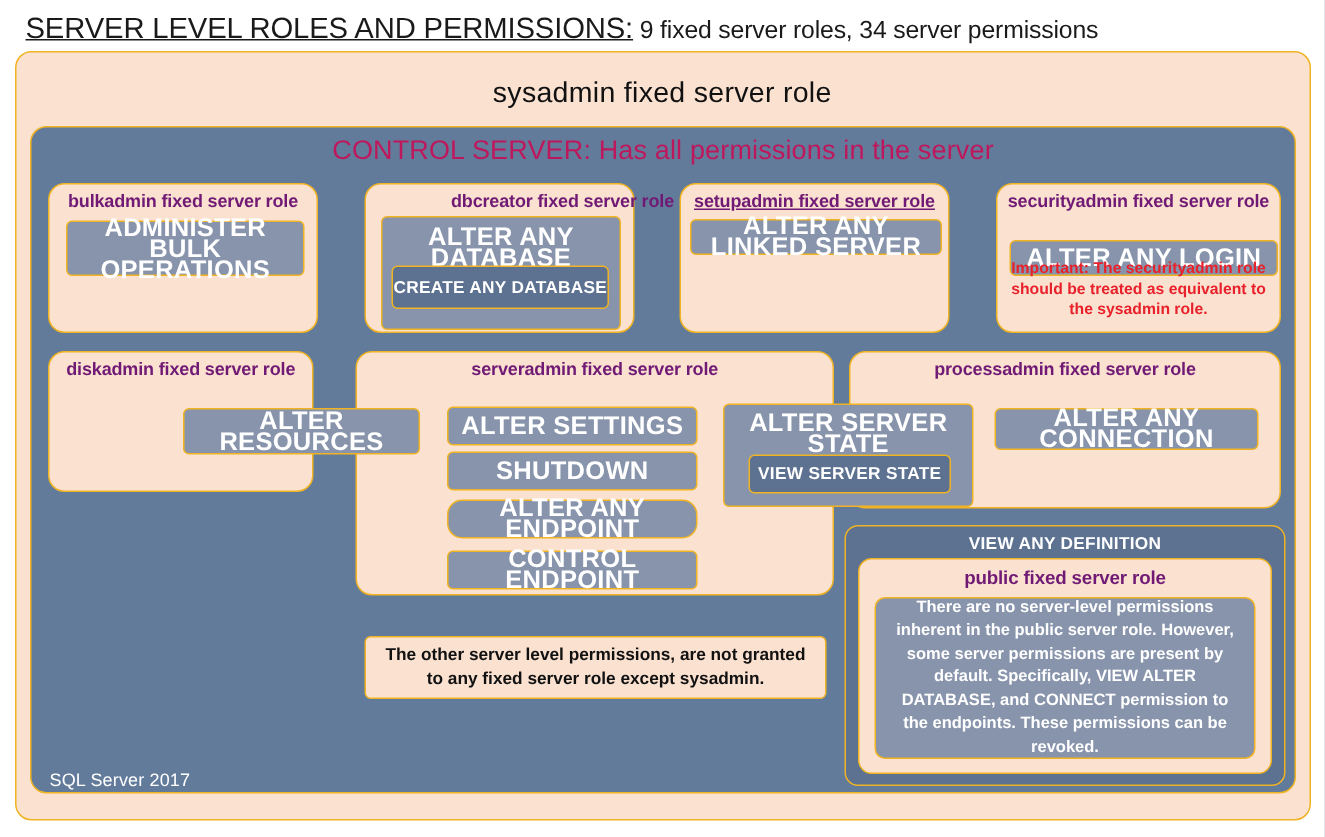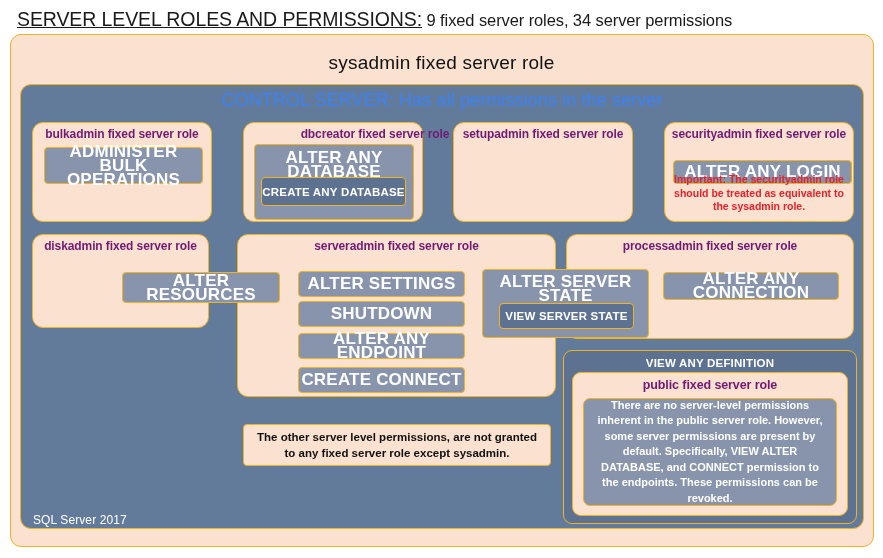--- a/index.html
+++ b/index.html
@@ -106,21 +106,21 @@
     color: #111111;
     letter-spacing: 0.2px;
   }
   #control-server-label {
     position: absolute;
     left: 22px;
     top: 90px;
     width: 840px;
     text-align: center;
     font-size: 18px;
-    color: #3b82f6;
+    color: #be185d;
     letter-spacing: 0.1px;
   }
 
   #sql-version {
     position: absolute;
     left: 33px;
     top: 513px;
     font-size: 12px;
     color: #ffffff;
     letter-spacing: 0.1px;
@@ -192,39 +192,40 @@
   <div class="perm" style="position:absolute; left:44px; top:147px; width:157px; height:35px;">ADMINISTER  BULK OPERATIONS</div>
 
   <div class="box peach" style="left:243px; top:122px; width:180px; height:100px;"></div>
   <div class="role-title" style="left:243px; top:127px; width:180px;padding-left:42px;">dbcreator fixed server role</div>
   <div class="perm" style="position:absolute; left:254px; top:144px; width:158px; height:68px; align-items:flex-start; padding-top:6px;">
     <span>ALTER ANY DATABASE</span>
   </div>
   <div class="perm-dark" style="position:absolute; left:261px; top:177px; width:143px; height:27px;">CREATE  ANY DATABASE</div>
 
   <div class="box peach" style="left:453px; top:122px; width:180px; height:100px;"></div>
-  <div class="role-title" style="left:453px; top:127px; width:180px;">setupadmin fixed server role</div>
+  <div class="role-title" style="left:453px; top:127px; width:180px;text-decoration:underline;">setupadmin fixed server role</div>
+  <div class="perm" style="position:absolute; left:460px; top:146px; width:166px; height:22px;">ALTER ANY LINKED SERVER</div>
 
   <div class="box peach" style="left:664px; top:122px; width:190px; height:100px;"></div>
   <div class="role-title" style="left:664px; top:127px; width:190px;">securityadmin  fixed server role</div>
   <div class="perm" style="position:absolute; left:673px; top:160px; width:177px; height:22px;">ALTER ANY LOGIN</div>
   <div class="warn-text" style="left:666px; top:173px; width:186px;">Important:  The securityadmin role should  be treated as equivalent to the sysadmin role.</div>
 
   <div class="box peach" style="left:32px; top:234px; width:177px; height:94px;"></div>
   <div class="role-title" style="left:32px; top:239px; width:177px;">diskadmin  fixed server role</div>
 
   <div class="box peach" style="left:237px; top:234px; width:319px; height:163px;"></div>
   <div class="role-title" style="left:237px; top:239px; width:319px;">serveradmin fixed server role</div>
 
   <div class="perm" style="position:absolute; left:298px; top:271px; width:165px; height:24px;">ALTER SETTINGS</div>
 
   <div class="perm" style="position:absolute; left:122px; top:272px; width:156px; height:29px;">ALTER RESOURCES</div>
   <div class="perm" style="position:absolute; left:298px; top:301px; width:165px; height:24px;">SHUTDOWN</div>
-  <div class="perm" style="position:absolute; left:298px; top:333px; width:165px; height:24px;">ALTER ANY ENDPOINT</div>
-  <div class="perm" style="position:absolute; left:298px; top:367px; width:165px; height:24px;">CREATE  CONNECT</div>
+  <div class="perm" style="position:absolute; left:298px; top:333px; width:165px; height:24px;border-radius:10px;">ALTER ANY ENDPOINT</div>
+  <div class="perm" style="position:absolute; left:298px; top:367px; width:165px; height:24px;">CONTROL  ENDPOINT</div>
 
   <div class="box peach" style="left:566px; top:234px; width:288px; height:105px;"></div>
   <div class="role-title" style="left:566px; top:239px; width:288px;">processadmin fixed server role</div>
   <div class="perm" style="position:absolute; left:663px; top:272px; width:174px; height:26px;">ALTER ANY CONNECTION</div>
 
   <div class="perm" style="position:absolute; left:482px; top:269px; width:165px; height:62px; align-items:flex-start; padding-top:5px;">
     <span>ALTER SERVER  STATE</span>
   </div>
   <div class="perm-dark" style="position:absolute; left:499px; top:303px; width:133px; height:24px;">VIEW SERVER  STATE</div>
 

